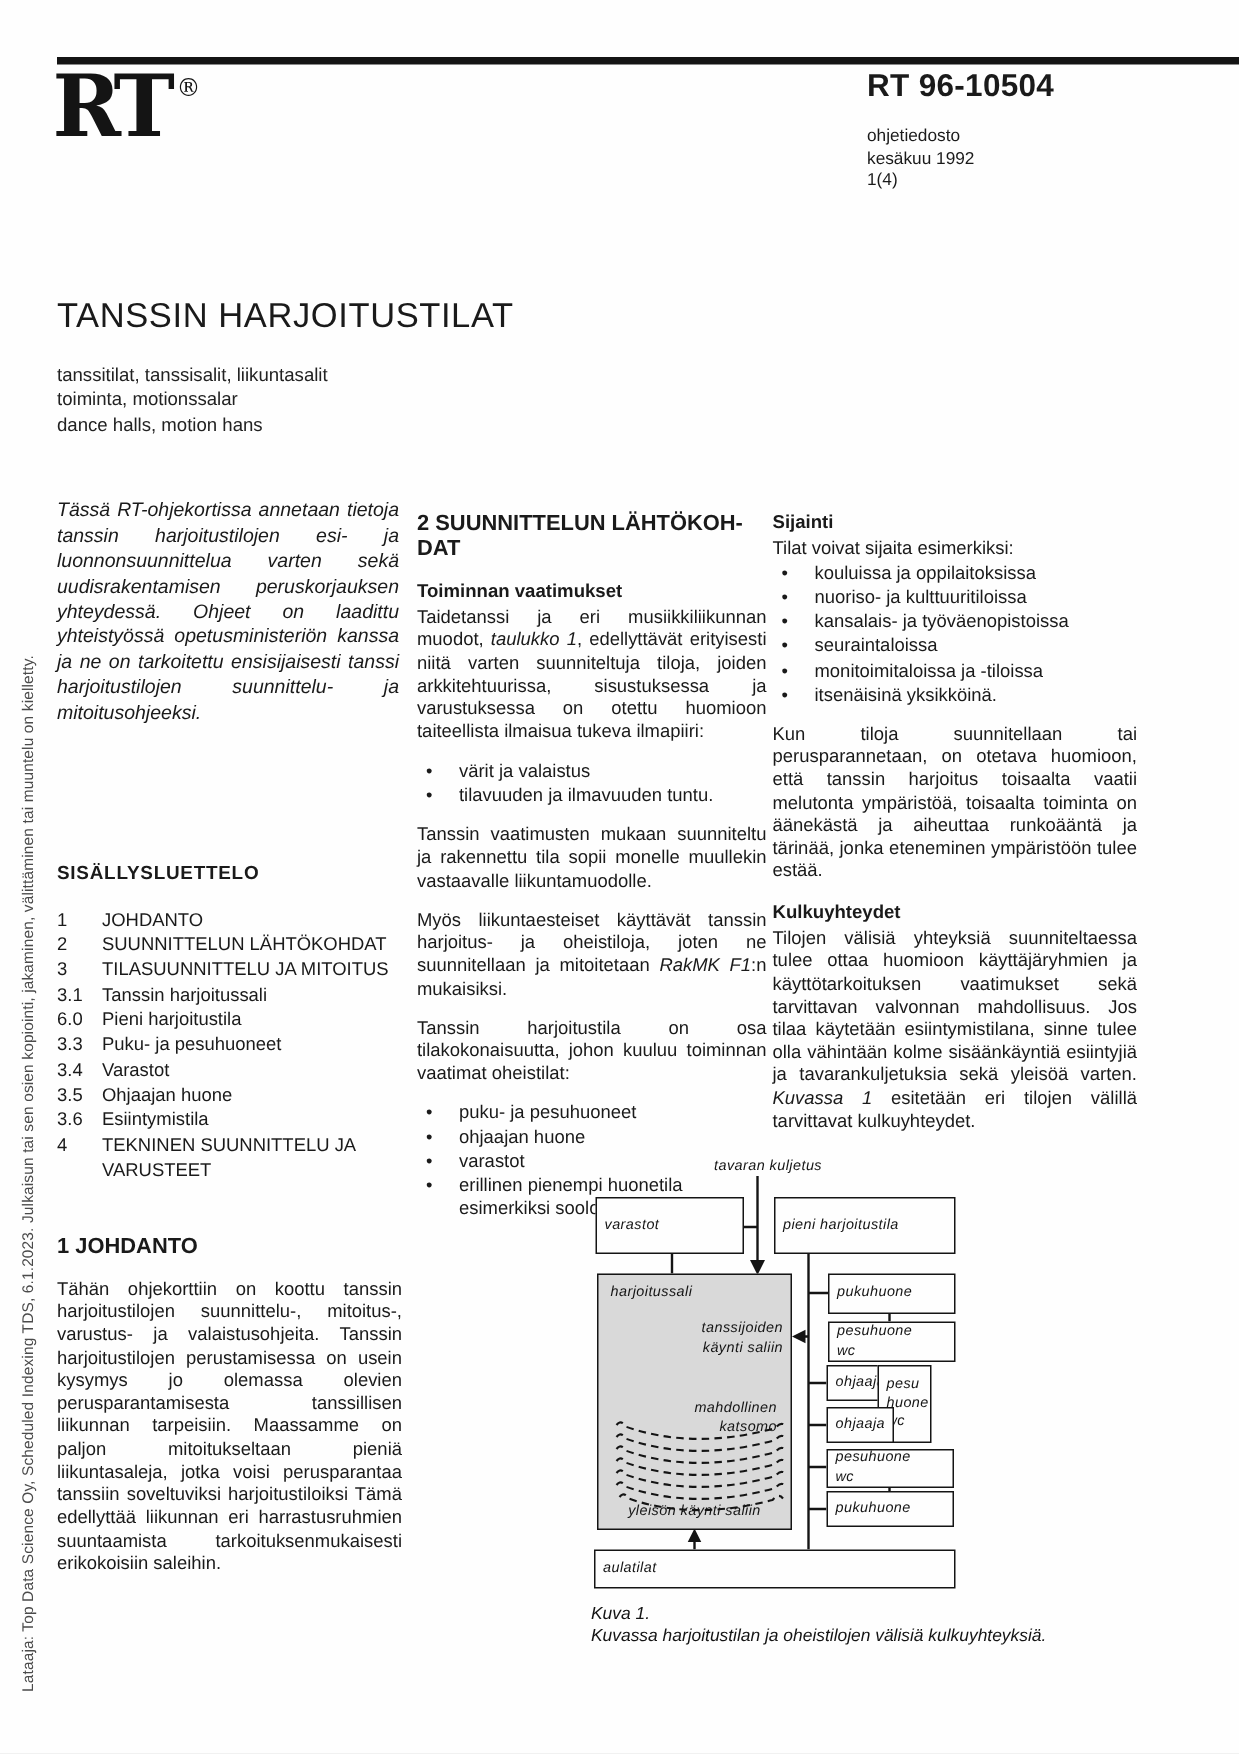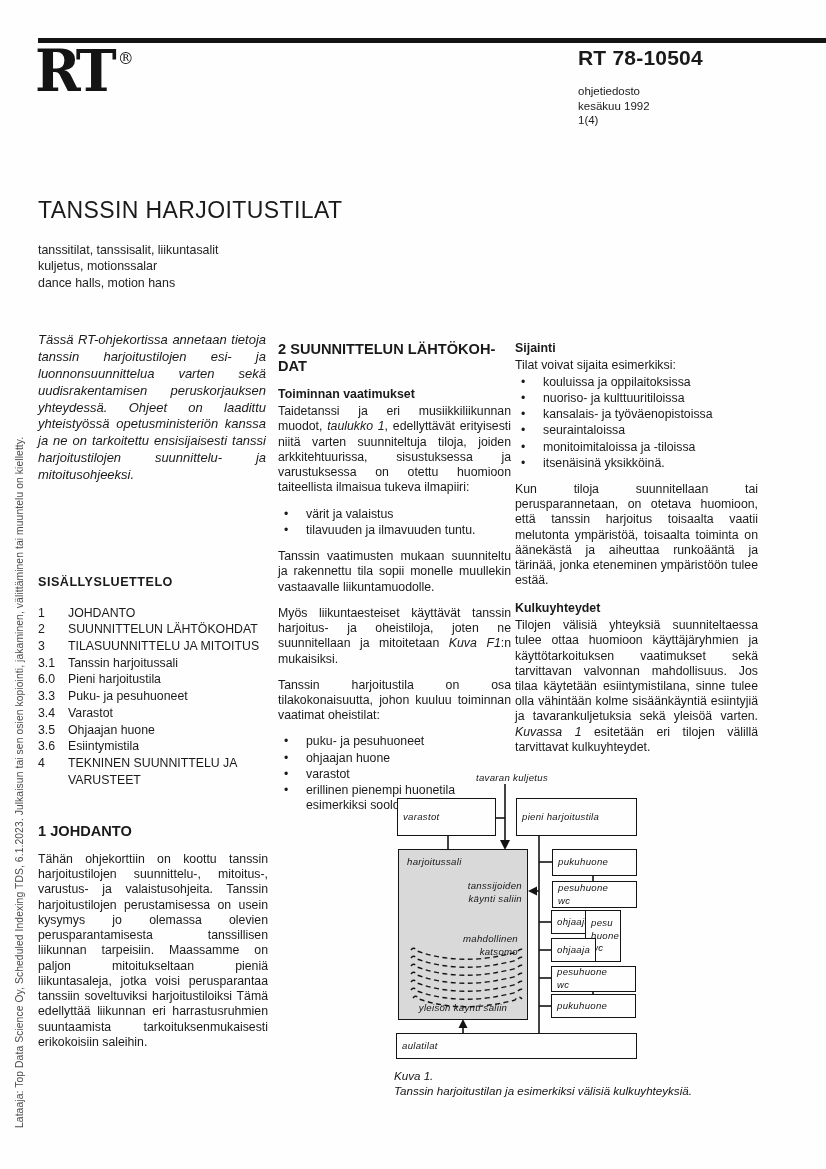--- a/index.html
+++ b/index.html
@@ -62,32 +62,32 @@
 </head>
 <body>
 
 <div class="page">
 
   <div class="vnote">Lataaja: Top Data Science Oy, Scheduled Indexing TDS, 6.1.2023. Julkaisun tai sen osien kopiointi, jakaminen, välittäminen tai muuntelu on kielletty.</div>
 
   <div class="topbar"></div>
   <div class="logo"><span>RT</span><span class="logo-reg">®</span></div>
   <div class="hdr-right">
-    <div class="doc-number">RT 78-10504</div>
+    <div class="doc-number">RT 96-10504</div>
     <div class="doc-meta">
       <div>ohjetiedosto</div>
       <div>kesäkuu 1992</div>
       <div>1(4)</div>
     </div>
   </div>
 
   <div class="title">TANSSIN HARJOITUSTILAT</div>
   <div class="subtitles">
     <div>tanssitilat, tanssisalit, liikuntasalit</div>
-    <div>kuljetus, motionssalar</div>
+    <div>toiminta, motionssalar</div>
     <div>dance halls, motion hans</div>
   </div>
 
   <div class="col intro">
     <p style="margin:0">Tässä RT-ohjekortissa annetaan tietoja tanssin harjoitustilojen esi- ja luonnonsuunnittelua varten sekä uudisrakentamisen peruskorjauksen yhteydessä. Ohjeet on laadittu yhteistyössä opetusministeriön kanssa ja ne on tarkoitettu ensisijaisesti tanssi harjoitustilojen suunnittelu- ja mitoitusohjeeksi.</p>
   </div>
 
   <div class="col toc">
     <div class="toc-heading">SISÄLLYSLUETTELO</div>
     <div class="toc-row">
@@ -146,21 +146,21 @@
       <div class="bullet">
           <span class="dot">•</span>
           <span class="btext">värit ja valaistus</span>
         </div>
       <div class="bullet">
           <span class="dot">•</span>
           <span class="btext">tilavuuden ja ilmavuuden tuntu.</span>
         </div>
     </div>
     <p>Tanssin vaatimusten mukaan suunniteltu ja rakennettu tila sopii monelle muullekin vastaavalle liikuntamuodolle.</p>
-    <p><span>Myös liikuntaesteiset käyttävät tanssin harjoitus- ja oheistiloja, joten ne suunnitellaan ja mitoitetaan </span><span class="it">Kuva F1</span><span>:n mukaisiksi.</span></p>
+    <p><span>Myös liikuntaesteiset käyttävät tanssin harjoitus- ja oheistiloja, joten ne suunnitellaan ja mitoitetaan </span><span class="it">RakMK F1</span><span>:n mukaisiksi.</span></p>
     <p>Tanssin harjoitustila on osa tilakokonaisuutta, johon kuuluu toiminnan vaatimat oheistilat:</p>
     <div class="bullets">
       <div class="bullet">
           <span class="dot">•</span>
           <span class="btext">puku- ja pesuhuoneet</span>
         </div>
       <div class="bullet">
           <span class="dot">•</span>
           <span class="btext">ohjaajan huone</span>
         </div>
@@ -269,16 +269,16 @@
 wc</div>
     <div class="dbox" style="left:159px;top:168px;width:45px;height:24px">ohjaaja</div>
     <div class="dbox" style="left:159px;top:196px;width:85px;height:26px">pesuhuone
 wc</div>
     <div class="dbox" style="left:159px;top:224px;width:85px;height:24px">pukuhuone</div>
     <div class="dbox" style="left:4px;top:263px;width:241px;height:26px">aulatilat</div>
   </div>
 
   <div class="caption">
     <div>Kuva 1.</div>
-    <div>Tanssin harjoitustilan ja esimerkiksi välisiä kulkuyhteyksiä.</div>
+    <div>Kuvassa harjoitustilan ja oheistilojen välisiä kulkuyhteyksiä.</div>
   </div>
 
 </div>
 
 </body></html>

